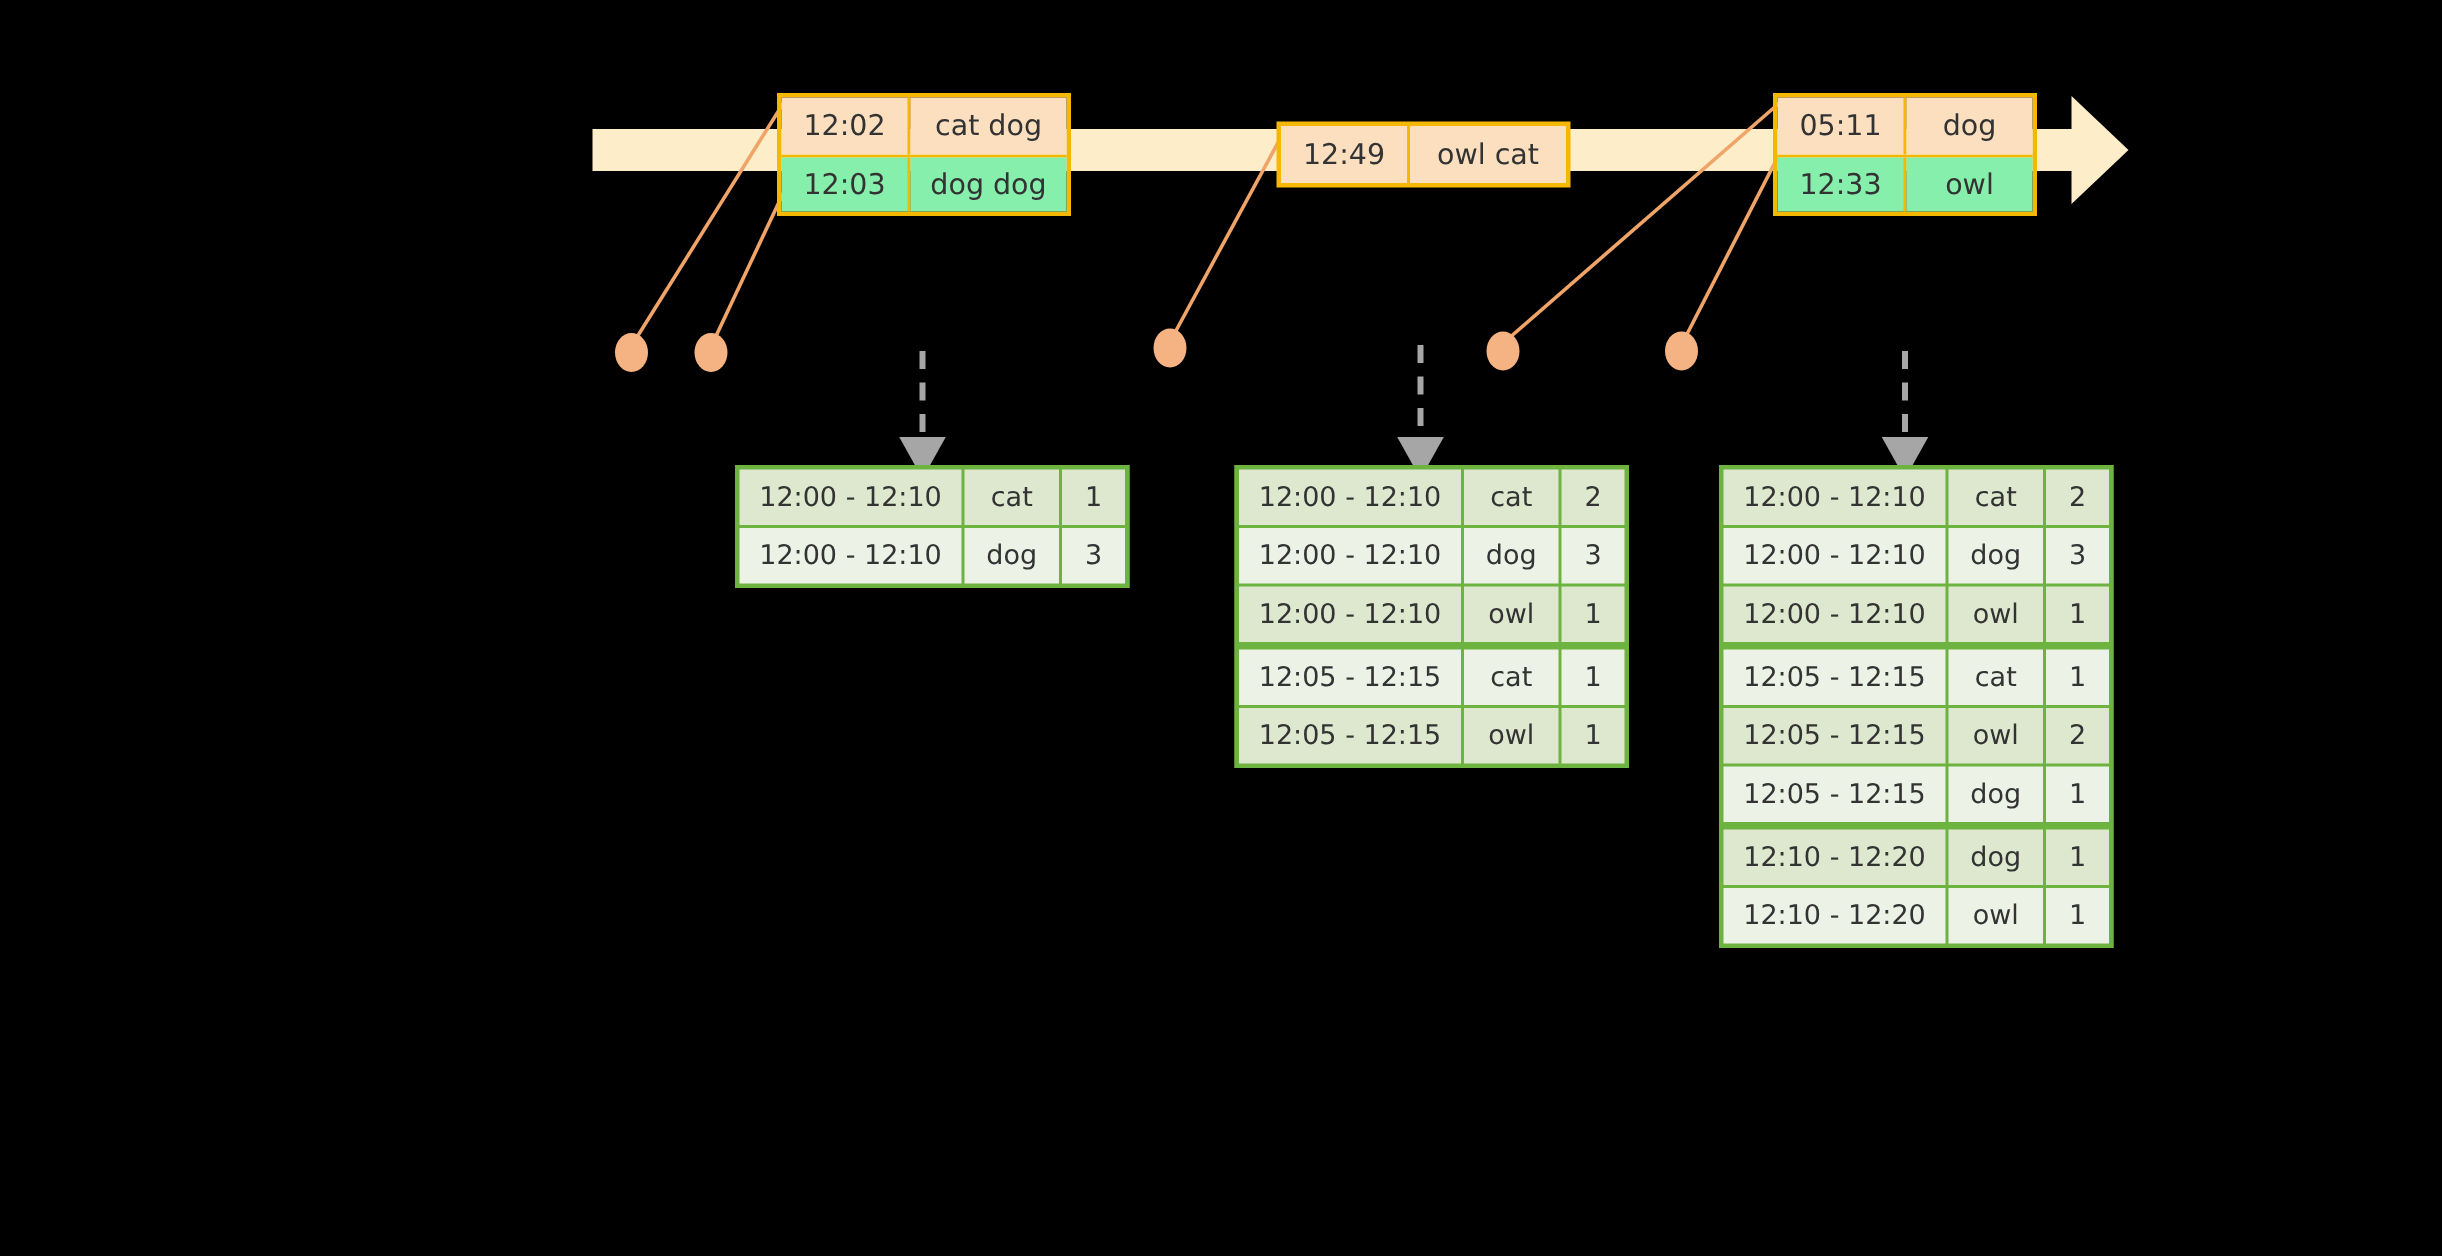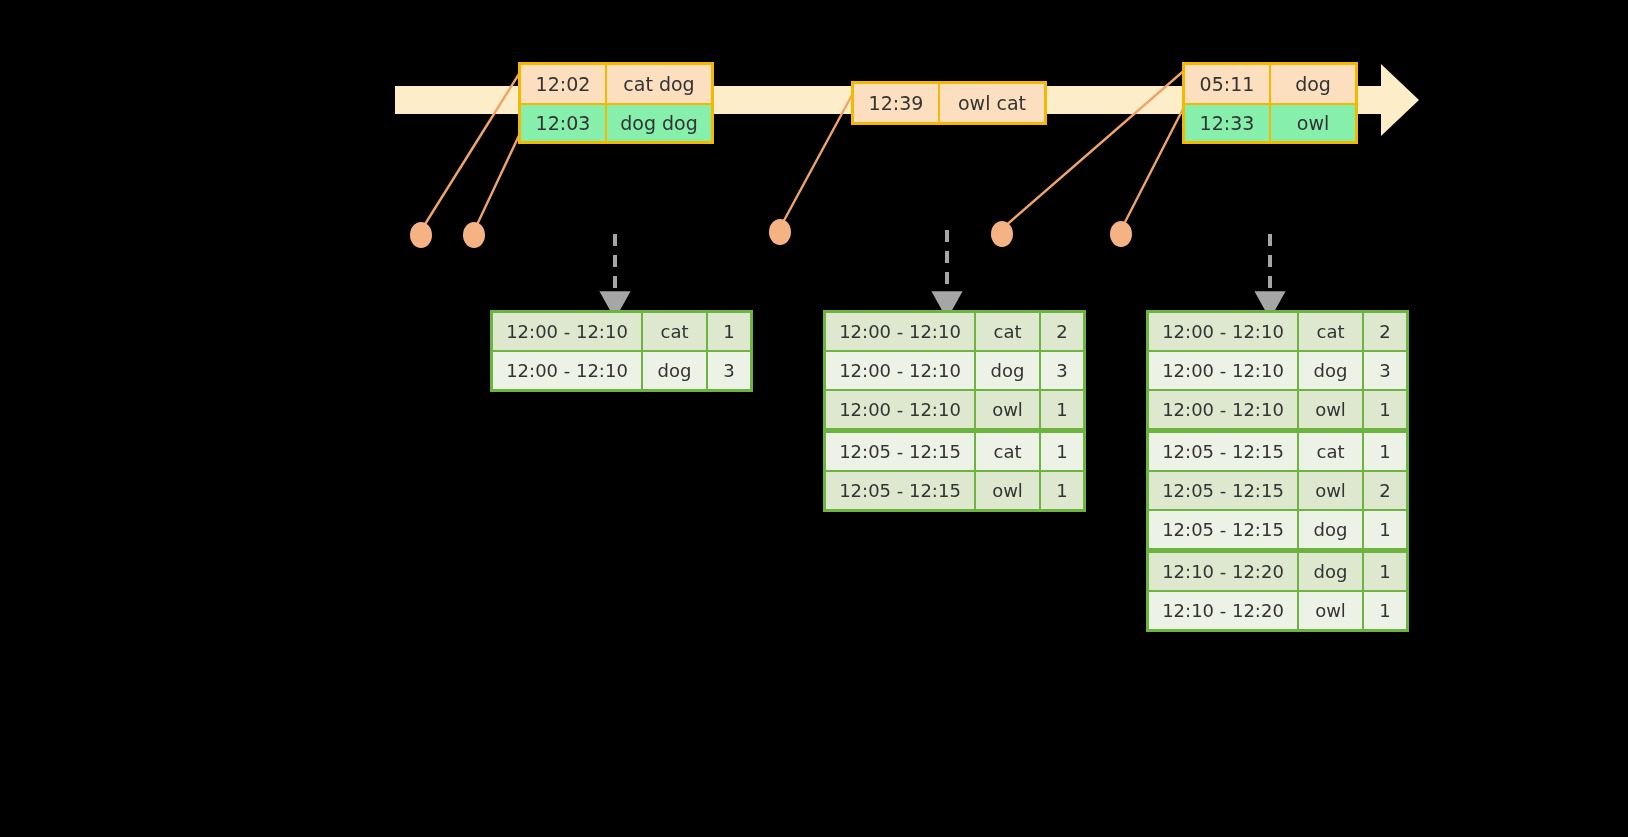--- a/index.html
+++ b/index.html
@@ -92,21 +92,21 @@
       <div class="c-words">cat dog</div>
     </div>
     <div class="evt-row shade-b">
       <div class="c-time">12:03</div>
       <div class="c-words">dog dog</div>
     </div>
   </div>
 
   <div class="evt-group" style="left:836px;top:81px;width:196px;">
     <div class="evt-row shade-a">
-      <div class="c-time">12:39</div>
+      <div class="c-time">12:49</div>
       <div class="c-words">owl cat</div>
     </div>
   </div>
 
   <div class="evt-group" style="left:1167px;top:62px;width:176px;">
     <div class="evt-row shade-a">
       <div class="c-time">05:11</div>
       <div class="c-words">dog</div>
     </div>
     <div class="evt-row shade-b">

